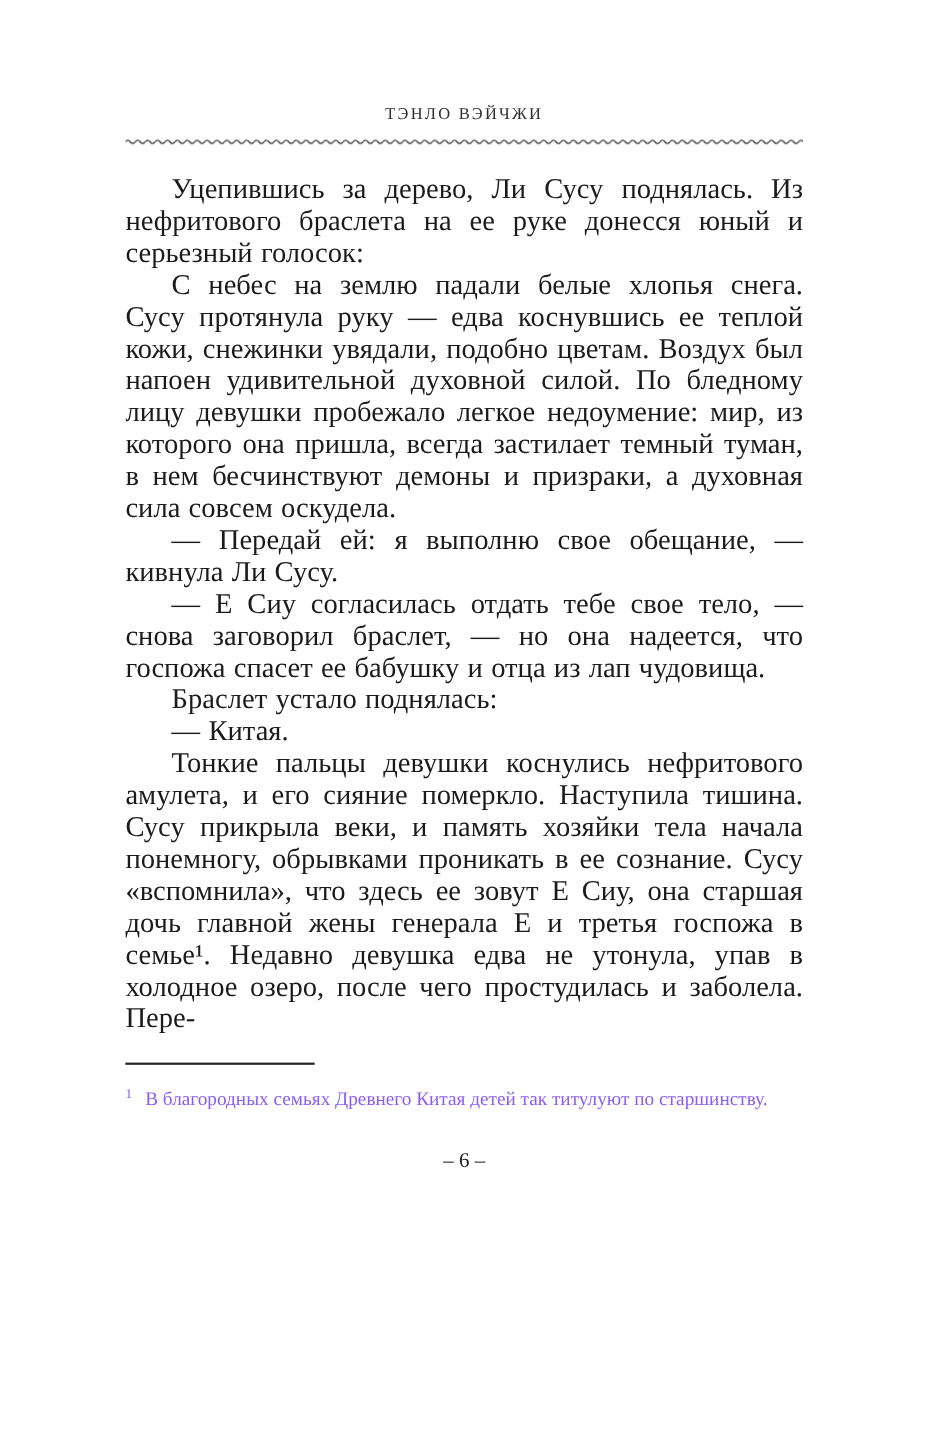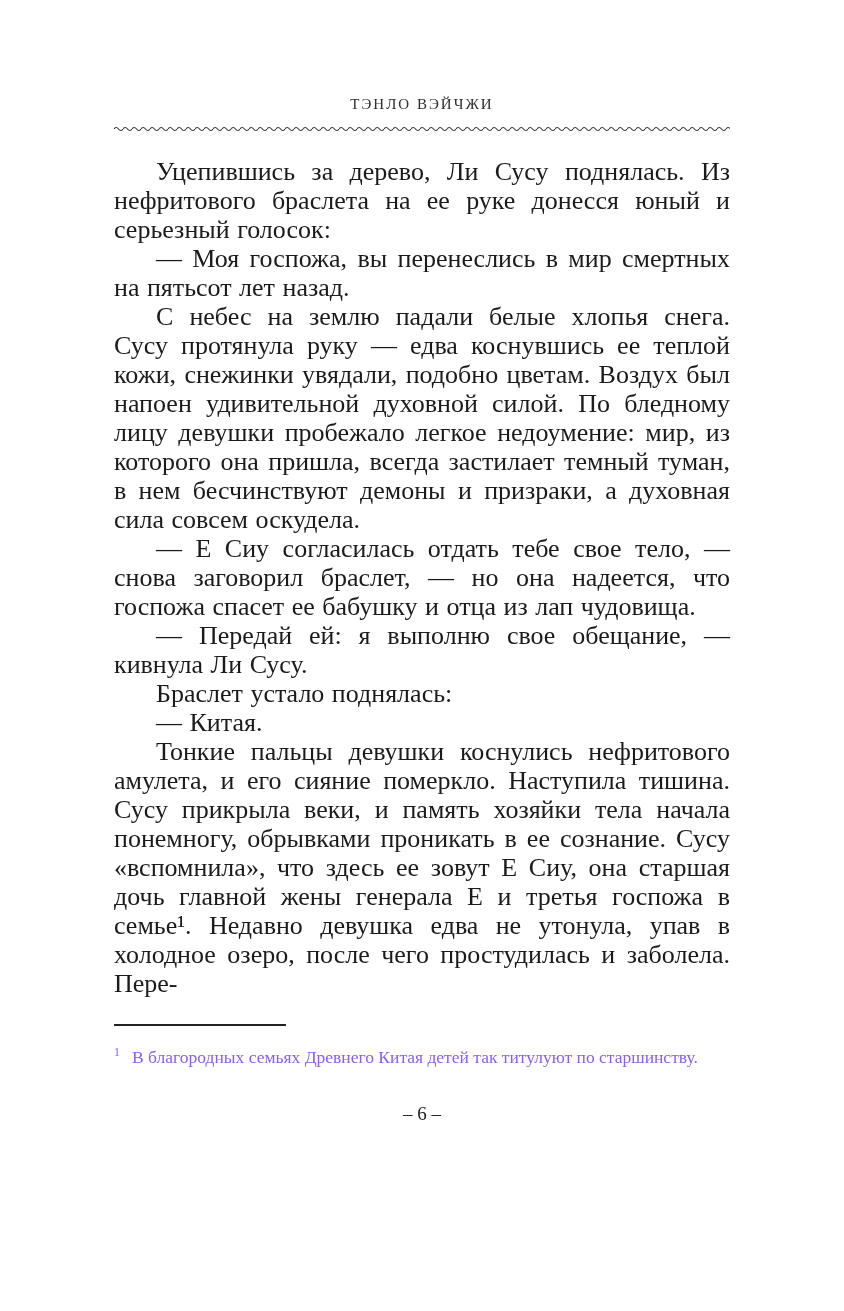--- a/index.html
+++ b/index.html
@@ -78,24 +78,23 @@
         <pattern id="wv" width="9" height="8" patternUnits="userSpaceOnUse">
           <path d="M0 4 Q 2.25 1 4.5 4 T 9 4" fill="none" stroke="#3a3a3a" stroke-width="1.2"></path>
         </pattern>
       </defs>
       <rect width="616" height="8" fill="url(#wv)"></rect>
     </svg>
   </div>
 
   <div class="body-text">
       <p class="para">Уцепившись за дерево, Ли Сусу поднялась. Из нефритового браслета на ее руке донесся юный и серьезный голосок:</p>
-      <p class="para">— Моя госпожа, вы перенеслись в мир смертных на пятьсот лет назад.</p>
       <p class="para">С небес на землю падали белые хлопья снега. Сусу протянула руку — едва коснувшись ее теплой кожи, снежинки увядали, подобно цветам. Воздух был напоен удивительной духовной силой. По бледному лицу девушки пробежало легкое недоумение: мир, из которого она пришла, всегда застилает темный туман, в нем бесчинствуют демоны и призраки, а духовная сила совсем оскудела.</p>
+      <p class="para">— Передай ей: я выполню свое обещание, — кивнула Ли Сусу.</p>
       <p class="para">— Е Сиу согласилась отдать тебе свое тело, — снова заговорил браслет, — но она надеется, что госпожа спасет ее бабушку и отца из лап чудовища.</p>
-      <p class="para">— Передай ей: я выполню свое обещание, — кивнула Ли Сусу.</p>
       <p class="para">Браслет устало поднялась:</p>
       <p class="para">— Китая.</p>
       <p class="para">Тонкие пальцы девушки коснулись нефритового амулета, и его сияние померкло. Наступила тишина. Сусу прикрыла веки, и память хозяйки тела начала понемногу, обрывками проникать в ее сознание. Сусу «вспомнила», что здесь ее зовут Е Сиу, она старшая дочь главной жены генерала Е и третья госпожа в семье¹. Недавно девушка едва не утонула, упав в холодное озеро, после чего простудилась и заболела. Пере-</p>
     </div>
 
   <div class="footnote-sep"></div>
 
   <div class="footnote">
     <sup>1</sup><span>В благородных семьях Древнего Китая детей так титулуют по старшинству.</span>
   </div>

